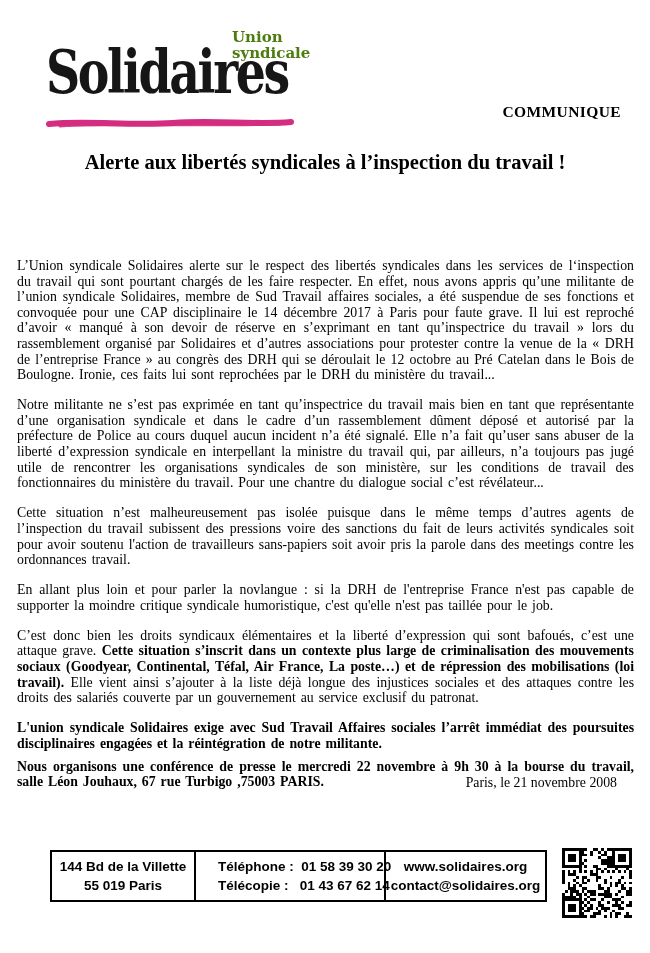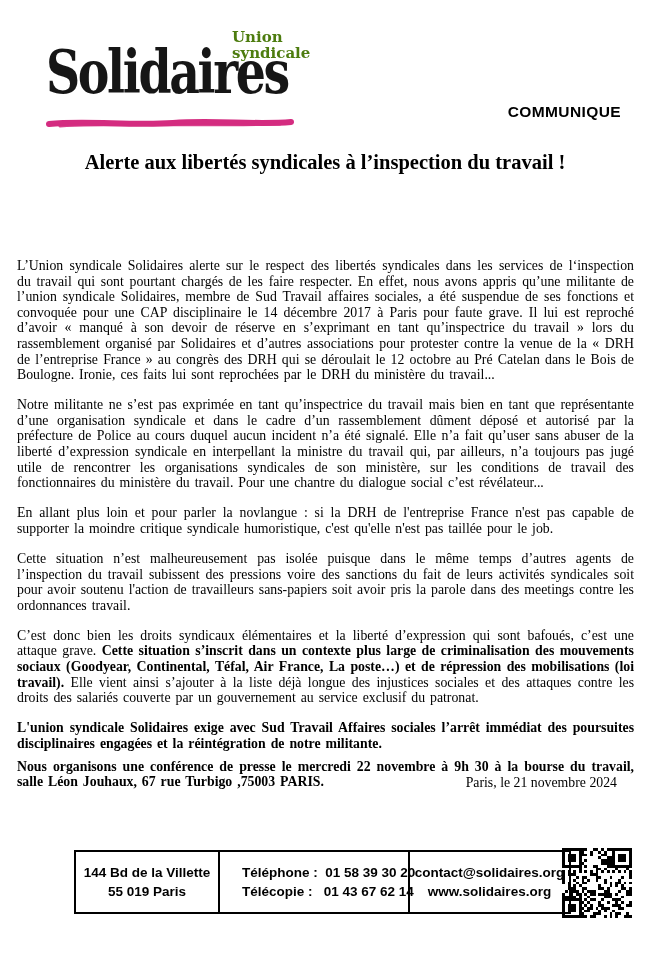--- a/index.html
+++ b/index.html
@@ -31,21 +31,21 @@
     font-weight:bold;
     font-size:15px;line-height:1.05;
     color:#4d7c0f;
     white-space:nowrap;
   }
   .logo-underline{position:absolute;left:0;top:98px;width:248px;height:14px;}
 
   
   .kicker{
     position:absolute;right:29px;top:103px;
-    font-family:Liberation Sans, sans-serif;
+    font-family:Liberation Serif, serif;
     font-weight:bold;font-size:15.5px;letter-spacing:0.4px;
   }
   .title{
     position:absolute;left:0;right:0;top:151px;
     margin:0;text-align:center;
     font-family:"Liberation Serif", serif;
     font-weight:bold;font-size:20.5px;
   }
 
   
@@ -62,26 +62,26 @@
   .b{font-weight:bold;}
 
   .dateline{
     position:absolute;right:33px;top:775px;
     font-size:13.8px;
   }
 
   
   .footer-table{
     position:absolute;left:50px;top:850px;
-    width:497px;height:64px;
+    width:497px;height:52px;
     box-sizing:border-box;
     border:2px solid #000;
     display:flex;align-items:stretch;
     font-family:"Liberation Sans", sans-serif;
-    font-weight:bold;font-size:13.5px;line-height:19px;margin-left:24px;
+    font-weight:bold;font-size:13.5px;line-height:19px;
   }
   .f-cell{display:flex;flex-direction:column;justify-content:center;box-sizing:border-box;}
   .f-cell.address{width:142px;text-align:center;}
   .f-cell.phone{width:192px;border-left:2px solid #000;border-right:2px solid #000;
                 text-align:left;padding-left:22px;white-space:pre;}
   .f-cell.web{flex:1;text-align:center;}
   .qr{position:absolute;left:562px;top:848px;width:70px;height:70px;}
 </style>
 </head>
 <body>
@@ -100,41 +100,41 @@
     </svg>
   </div>
 
   <div class="kicker">COMMUNIQUE</div>
 
   <h1 class="title">Alerte aux libertés syndicales à l’inspection du travail !</h1>
 
   <main class="body-text">
     <p>L’Union syndicale Solidaires alerte sur le respect des libertés syndicales dans les services de l‘inspection du travail qui sont pourtant chargés de les faire respecter. En effet, nous avons appris qu’une militante de l’union syndicale Solidaires, membre de Sud Travail affaires sociales, a été suspendue de ses fonctions et convoquée pour une CAP disciplinaire le 14 décembre 2017 à Paris pour faute grave. Il lui est reproché d’avoir « manqué à son devoir de réserve en s’exprimant en tant qu’inspectrice du travail » lors du rassemblement organisé par Solidaires et d’autres associations pour protester contre la venue de la « DRH de l’entreprise France » au congrès des DRH qui se déroulait le 12 octobre au Pré Catelan dans le Bois de Boulogne.  Ironie, ces faits lui sont reprochées par le DRH du ministère du travail...</p>
     <p>Notre militante ne s’est pas exprimée en tant qu’inspectrice du travail mais bien en tant que représentante d’une organisation syndicale et dans le cadre d’un rassemblement dûment déposé et autorisé par la préfecture de Police au cours duquel aucun incident n’a été signalé.  Elle n’a fait qu’user sans abuser de la liberté d’expression syndicale en interpellant la ministre du travail qui, par ailleurs, n’a toujours pas jugé utile de rencontrer les organisations syndicales de son ministère, sur les conditions de travail des fonctionnaires du ministère du travail. Pour une chantre du dialogue social c’est révélateur...</p>
+    <p>Cette situation n’est malheureusement pas isolée puisque dans le même temps d’autres agents de l’inspection du travail subissent des pressions  voire des sanctions du fait de leurs activités syndicales soit pour avoir soutenu l'action de travailleurs sans-papiers soit avoir pris la parole dans des meetings contre les ordonnances travail.</p>
     <p>En allant plus loin et pour parler la novlangue : si la DRH de l'entreprise France n'est pas capable de supporter la moindre critique syndicale humoristique, c'est qu'elle n'est pas taillée pour le job.</p>
-    <p>Cette situation n’est malheureusement pas isolée puisque dans le même temps d’autres agents de l’inspection du travail subissent des pressions  voire des sanctions du fait de leurs activités syndicales soit pour avoir soutenu l'action de travailleurs sans-papiers soit avoir pris la parole dans des meetings contre les ordonnances travail.</p>
     <p><span>C’est donc bien les droits syndicaux élémentaires et la liberté d’expression qui sont bafoués, c’est une attaque grave. </span><span class="b">Cette situation s’inscrit dans un contexte plus large de criminalisation des mouvements sociaux (Goodyear, Continental, Téfal, Air France, La poste…) et de répression des mobilisations (loi travail).</span><span> Elle vient ainsi s’ajouter à la liste déjà longue des injustices sociales et des attaques contre les droits des salariés couverte par un gouvernement au service exclusif du patronat.</span></p>
     <p class="bold tight">L'union syndicale Solidaires exige avec Sud Travail Affaires sociales l’arrêt immédiat des poursuites disciplinaires engagées et la réintégration de notre militante.</p>
     <p class="bold">Nous organisons une conférence de presse le mercredi 22 novembre à 9h 30 à la bourse du travail, salle Léon Jouhaux,  67 rue Turbigo ,75003 PARIS.</p>
   </main>
 
-  <div class="dateline">Paris, le 21 novembre 2024</div>
+  <div class="dateline">Paris, le 21 novembre 2008</div>
 
   <div class="footer-table">
     <div class="f-cell address">
       <div>144 Bd de la Villette</div>
       <div>55 019 Paris</div>
     </div>
     <div class="f-cell phone">
       <div>Téléphone :  01 58 39 30 20</div>
       <div>Télécopie :   01 43 67 62 14</div>
     </div>
     <div class="f-cell web">
+      <div>www.solidaires.org</div>
       <div>contact@solidaires.org</div>
-      <div>www.solidaires.org</div>
     </div>
   </div>
 
   <div class="qr"><svg viewBox="0 0 25 25" width="70" height="70" shape-rendering="crispEdges" fill="#000">
         <rect x="0" y="0" width="1" height="1"></rect>
         <rect x="1" y="0" width="1" height="1"></rect>
         <rect x="2" y="0" width="1" height="1"></rect>
         <rect x="3" y="0" width="1" height="1"></rect>
         <rect x="4" y="0" width="1" height="1"></rect>
         <rect x="5" y="0" width="1" height="1"></rect>

